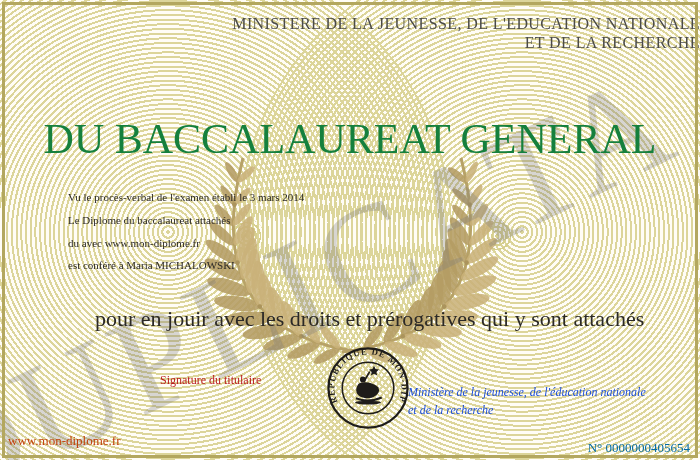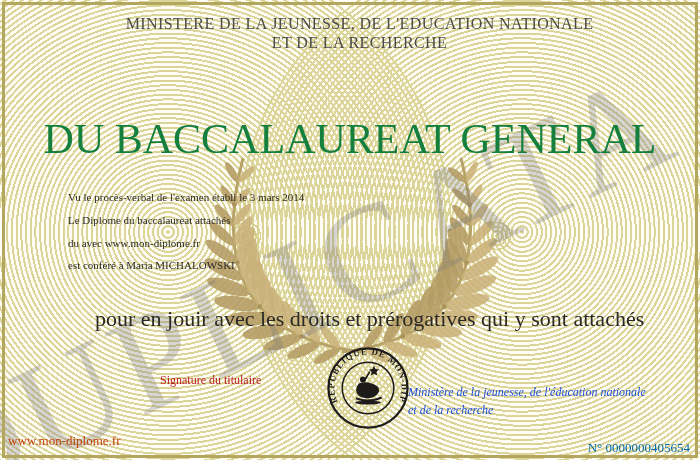--- a/index.html
+++ b/index.html
@@ -16,21 +16,21 @@
   #bullseye-left{width:34px;height:34px;left:230px;top:219px;}
   #bullseye-right{width:34px;height:34px;left:480px;top:219px;}
   #wreath{position:absolute;left:0;top:0;z-index:2;}
   
   #watermark{position:absolute;left:-54px;top:507px;z-index:4;white-space:nowrap;
              font-size:140px;line-height:1;letter-spacing:6px;color:rgba(122,122,122,0.30);
              transform:translate(0,0) rotate(-26deg) translate(0,-112px);transform-origin:0 0;
              font-family:"Liberation Serif","DejaVu Serif",serif;}
   
   .txt{position:absolute;z-index:5;}
-  #header{left:0;right:0;top:14px;text-align:center;color:#4a4a48;font-size:16px;
+  #header{left:0;right:0;top:14px;text-align:right;color:#4a4a48;font-size:16px;
           letter-spacing:0.4px;line-height:19px;padding-left:19px;}
   #title1{left:0;right:0;top:74px;text-align:center;color:#56544f;font-size:42px;line-height:44px;}
   #title2{left:0;right:0;top:116px;text-align:center;color:#15803d;font-size:42px;line-height:46px;}
   #body-block{left:68px;top:186px;color:#2b2926;font-size:11px;line-height:22.8px;}
   #rights-line{left:95px;top:306px;color:#2b2926;font-size:22px;}
   #signature-label{left:160px;top:373px;color:#b91c1c;font-size:12px;}
   #ministry-block{left:408px;top:383px;color:#1d4ed8;font-size:12px;line-height:18px;font-style:italic;}
   #footer-website{left:8px;top:433px;color:#c2410c;font-size:13px;}
   #footer-number{right:10px;top:440px;color:#0369a1;font-size:13px;text-align:left;}
   #seal{position:absolute;left:325px;top:345px;z-index:6;}

